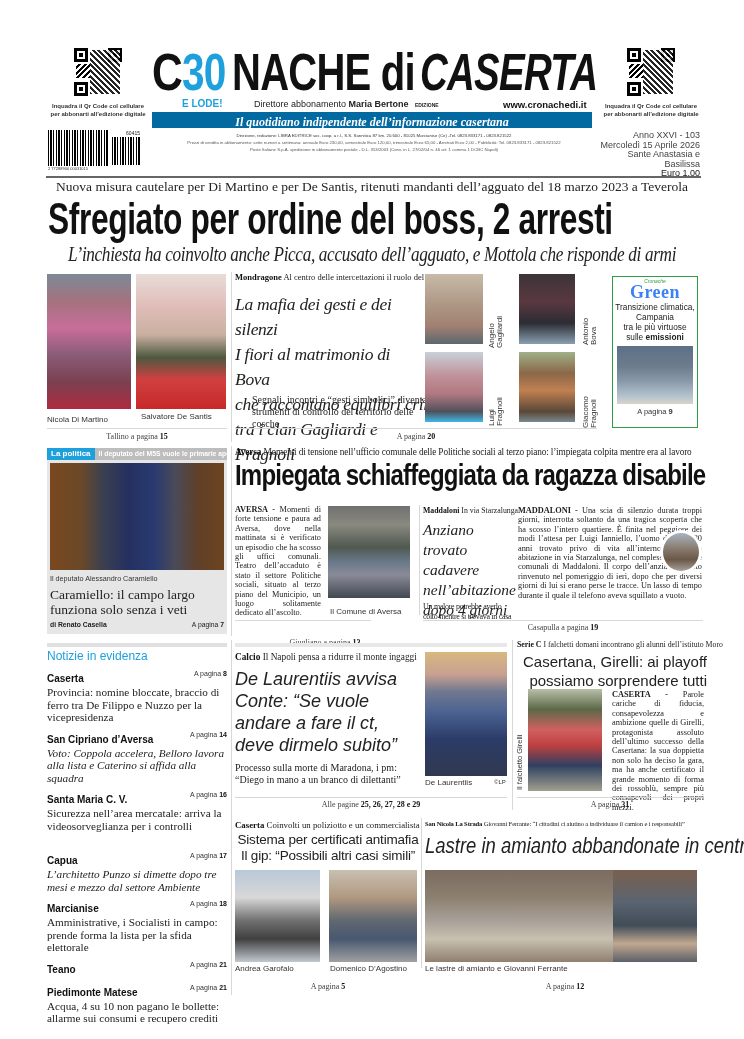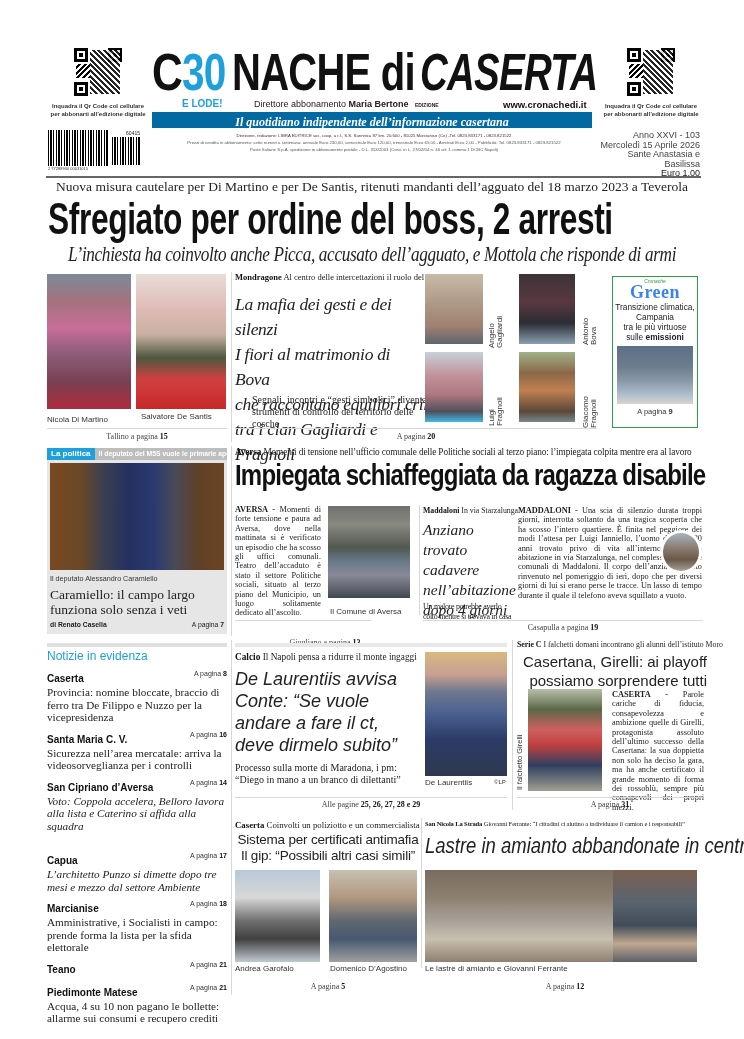--- a/index.html
+++ b/index.html
@@ -190,26 +190,26 @@
 <div class="abs pg" style="left:423px;top:623px;width:280px"><span>Casapulla a pagina </span><b>19</b></div>
 
 <div class="abs" style="left:47px;top:643px;width:180px;height:4px;background:#e0e0e0"></div>
 <div class="abs sans" style="left:47px;top:649px;font-size:12px;color:#1ea0dc">Notizie in evidenza</div>
 <div class="abs" style="left:47px;top:668px;width:180px">
   <div class="ne-item">
     <div><span class="ne-city">Caserta</span><span class="ne-pg"><span>A pagina </span><b>8</b></span></div>
     <div class="ne-txt serif">Provincia: nomine bloccate, braccio di ferro tra De Filippo e Nuzzo per la vicepresidenza</div>
   </div>
   <div class="ne-item">
+    <div><span class="ne-city">San Cipriano d’Aversa</span><span class="ne-pg"><span>A pagina </span><b>14</b></span></div>
+    <div class="ne-txt serif" style="font-style:italic">Voto: Coppola accelera, Belloro lavora alla lista e Caterino si affida alla squadra</div>
+  </div>
+  <div class="ne-item">
     <div><span class="ne-city">Santa Maria C. V.</span><span class="ne-pg"><span>A pagina </span><b>16</b></span></div>
     <div class="ne-txt serif">Sicurezza nell’area mercatale: arriva la videosorveglianza per i controlli</div>
-  </div>
-  <div class="ne-item">
-    <div><span class="ne-city">San Cipriano d’Aversa</span><span class="ne-pg"><span>A pagina </span><b>14</b></span></div>
-    <div class="ne-txt serif" style="font-style:italic">Voto: Coppola accelera, Belloro lavora alla lista e Caterino si affida alla squadra</div>
   </div>
   <div class="ne-item" style="margin-top:18px">
     <div><span class="ne-city">Capua</span><span class="ne-pg"><span>A pagina </span><b>17</b></span></div>
     <div class="ne-txt serif" style="font-style:italic">L’architetto Punzo si dimette dopo tre mesi e mezzo dal settore Ambiente</div>
   </div>
   <div class="ne-item">
     <div><span class="ne-city">Marcianise</span><span class="ne-pg"><span>A pagina </span><b>18</b></span></div>
     <div class="ne-txt serif">Amministrative, i Socialisti in campo: prende forma la lista per la sfida elettorale</div>
   </div>
   <div class="ne-item" style="margin-top:0">

